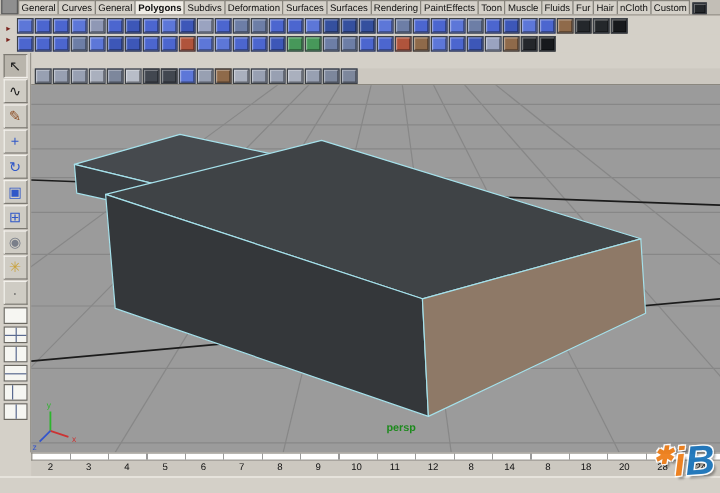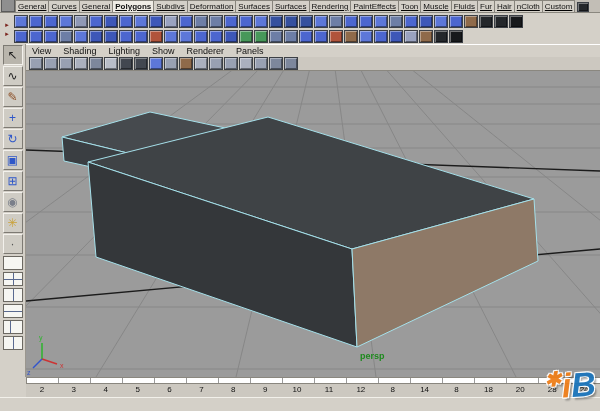--- a/index.html
+++ b/index.html
@@ -1,21 +1,21 @@
 <!DOCTYPE html>
 <html><head>
 <meta charset="utf-8">
 <style>
   html,body{margin:0;padding:0;background:#6b6b6b;font-family:"Liberation Sans",sans-serif;}
   #app{position:relative;width:600px;height:411px;background:#d4d0c8;overflow:hidden;font-family:"Liberation Sans",sans-serif;}
 
   
   .tabbar{position:absolute;top:0;left:0;right:0;height:13px;background:#c2beb6;display:flex;align-items:flex-end;white-space:nowrap;overflow:hidden;border-bottom:1px solid #8a877f;box-sizing:border-box;}
   .win-icon{width:12px;height:11px;background:#8f8f8f;border:1px solid #5a5a5a;margin:0 1px;flex:0 0 auto;}
-  #tabs{display:flex;align-items:flex-end;height:13px;text-decoration:underline;}
+  #tabs{display:flex;align-items:flex-end;height:13px;}
   .tab{font-size:8px;line-height:10px;padding:1px 2px 0 2px;background:#d4d0c8;border:1px solid #87847c;border-bottom:none;margin-left:-1px;color:#111;}
   .tab.active{background:#efece5;font-weight:bold;}
   #tabbar-icons{display:flex;gap:1px;margin-left:2px;}
   #tabbar-icons .icon{width:12px;height:10px;}
 
   
   .shelfrow{position:absolute;left:14px;right:0;display:flex;gap:1px;align-items:center;background:#d4d0c8;overflow:hidden;}
   #shelf1{top:13px;height:16px;}
   #shelf2{top:29px;height:15px;}
   .icon{width:14px;height:13px;box-sizing:border-box;border:1px solid #3c4046;flex:0 0 auto;
@@ -178,28 +178,20 @@
     <div id="layouts">
         <div class="layoutbtn " title="single-pane-layout"></div>
         <div class="layoutbtn lay-cross" title="four-pane-layout"></div>
         <div class="layoutbtn lay-v" title="two-pane-side-layout"></div>
         <div class="layoutbtn lay-h" title="two-pane-stacked-layout"></div>
         <div class="layoutbtn lay-left" title="three-pane-layout"></div>
         <div class="layoutbtn lay-v" title="outliner-pane-layout"></div>
       </div>
   </div>
 
-  <div id="panelmenu">
-      <span class="pm-item">View</span>
-      <span class="pm-item">Shading</span>
-      <span class="pm-item">Lighting</span>
-      <span class="pm-item">Show</span>
-      <span class="pm-item">Renderer</span>
-      <span class="pm-item">Panels</span>
-    </div>
   <div id="toolbar3">
       <span class="icon" title="snap-to-grid" style="background: rgb(152, 160, 178);"></span>
       <span class="icon" title="snap-to-curve" style="background: rgb(152, 160, 178);"></span>
       <span class="icon" title="snap-to-point" style="background: rgb(152, 160, 178);"></span>
       <span class="icon" title="snap-to-plane" style="background: rgb(170, 176, 190);"></span>
       <span class="icon" title="make-live" style="background: rgb(125, 135, 156);"></span>
       <span class="icon" title="construction-history" style="background: rgb(184, 189, 200);"></span>
       <span class="icon" title="open-render-view" style="background: rgb(66, 71, 80);"></span>
       <span class="icon" title="render-current-frame" style="background: rgb(66, 71, 80);"></span>
       <span class="icon" title="ipr-render" style="background: rgb(93, 119, 216);"></span>
@@ -247,21 +239,21 @@
       </g>
       <g id="tripod" stroke-width="1.5">
         <line id="ax-y" x1="16" y1="288" x2="16" y2="272" stroke="#2db52d"></line>
         <line id="ax-x" x1="16" y1="288" x2="31" y2="293" stroke="#cc3333"></line>
         <line id="ax-z" x1="16" y1="288" x2="7" y2="297" stroke="#3355cc"></line>
         <text id="ax-y-l" x="13" y="269" font-size="7" stroke="none" fill="#2db52d">y</text>
         <text id="ax-x-l" x="34" y="297" font-size="7" stroke="none" fill="#cc3333">x</text>
         <text id="ax-z-l" x="1" y="304" font-size="7" stroke="none" fill="#3355cc">z</text>
       </g>
     </svg>
-    <div id="persp" style="color: rgb(29, 138, 29); margin-left: 38px;">persp</div>
+    <div id="persp" style="color: rgb(29, 138, 29);">persp</div>
   </div>
 
   <div id="ts-track"></div>
   <div id="ts-ticks">
       <div class="tick-cell">2</div>
       <div class="tick-cell">3</div>
       <div class="tick-cell">4</div>
       <div class="tick-cell">5</div>
       <div class="tick-cell">6</div>
       <div class="tick-cell">7</div>

